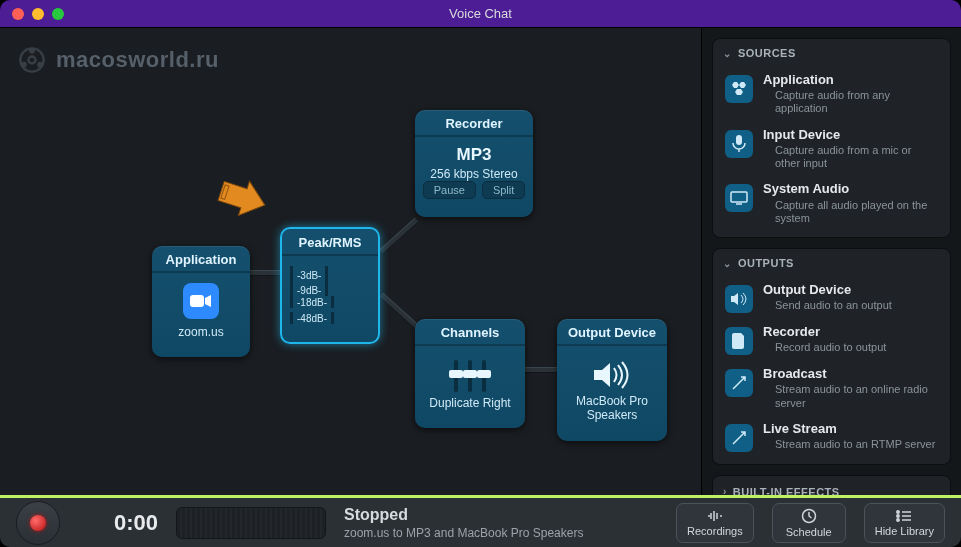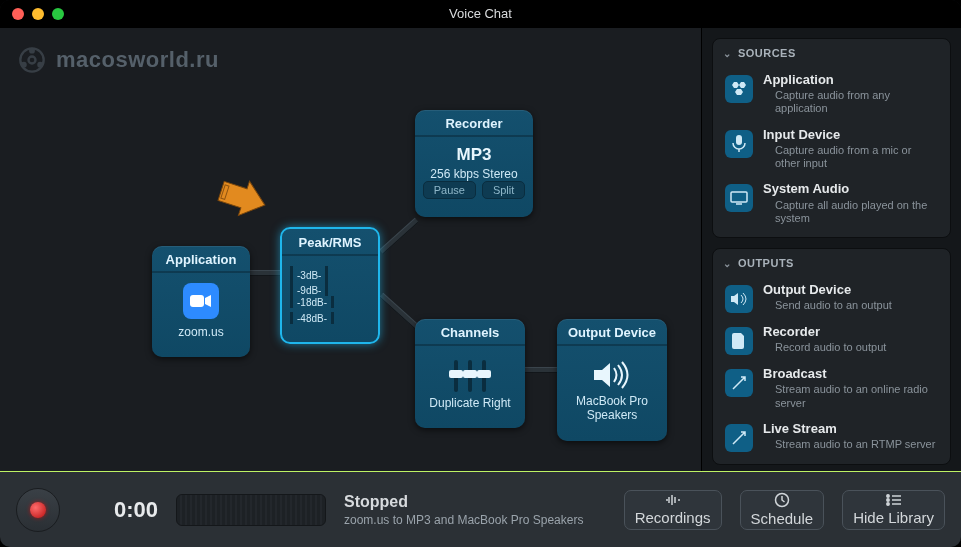--- a/index.html
+++ b/index.html
@@ -1,19 +1,19 @@
 <!DOCTYPE html>
 <html><head>
 <meta charset="utf-8">
 <style>
 * { margin: 0; padding: 0; box-sizing: border-box; font-family: -apple-system, "Helvetica Neue", Arial, sans-serif; }
 html, body { width: 961px; height: 547px; background: #000; overflow: hidden; }
 
 .window { width: 961px; height: 547px; background: #1a1d21; border-radius: 10px; overflow: hidden; display: flex; flex-direction: column; box-shadow: 0 0 0 1px #000 inset; }
-.titlebar { height: 28px; background: #000000; display: flex; align-items: center; position: relative; border-bottom: 1px solid #000; }
+.titlebar { height: 28px; background: #4c1d95; display: flex; align-items: center; position: relative; border-bottom: 1px solid #000; }
 .traffic { display: flex; gap: 8px; padding-left: 12px; }
 .traffic span { width: 12px; height: 12px; border-radius: 50%; }
 .tl-red { background: #ff5f57; } .tl-yel { background: #febc2e; } .tl-grn { background: #28c840; }
 .titlebar .title { position: absolute; left: 0; right: 0; text-align: center; color: #d9dbdd; font-size: 13px; font-weight: 500; pointer-events: none; }
 
 .body { flex: 1; display: flex; min-height: 0; }
 .canvas { flex: 1; position: relative; background: #1a1d21; overflow: hidden; }
 .watermark { position: absolute; top: 18px; left: 18px; display: flex; align-items: center; gap: 10px; color: #55606a; font-size: 22px; font-weight: 600; letter-spacing: .5px; }
 .watermark svg { opacity: .5; }
 
@@ -40,30 +40,30 @@
 .panel-hdr { color: #a9b2ba; font-size: 11px; font-weight: 600; letter-spacing: .5px; padding: 8px 10px; display: flex; align-items: center; gap: 6px; }
 .panel-hdr .chev { font-size: 10px; color: #8b949c; }
 .entries { padding: 0 6px 6px; }
 .entry { display: flex; gap: 10px; padding: 6px 6px; border-radius: 6px; align-items: flex-start; }
 .entry .icon { width: 28px; height: 28px; border-radius: 6px; background: #0f5f86; flex-shrink: 0; display: flex; align-items: center; justify-content: center; margin-top: 2px; }
 .entry .txt .t { color: #e6e9eb; font-size: 13px; font-weight: 600; line-height: 1.1; }
 .entry .txt .d { color: #8a939b; font-size: 11px; line-height: 1.2; margin-top: 2px; margin-left: 12px; }
 .panel.collapsed .panel-hdr { padding: 10px 10px; }
 
 
-.footer { height: 76px; background: #2b3035; border-top: 1px solid #bef264; display: flex; align-items: center; padding: 0 16px; gap: 18px; justify-content: flex-end; }
+.footer { height: 52px; background: #2b3035; border-top: 3px solid #bef264; display: flex; align-items: center; padding: 0 16px; gap: 18px; justify-content: flex-end; }
 .recbtn { width: 44px; height: 44px; border-radius: 22px; background: linear-gradient(#3a4046,#2a2f34); border: 1px solid #1a1d20; display: flex; align-items: center; justify-content: center; }
 .recbtn .dot { width: 16px; height: 16px; border-radius: 50%; background: radial-gradient(circle at 35% 35%, #ff6b6b, #b80f0f); box-shadow: 0 0 4px rgba(255,0,0,.6); }
 .timer { color: #e8eaec; font-size: 22px; font-weight: 600; min-width: 80px; text-align: right; }
 .meter { width: 150px; height: 32px; border-radius: 6px; background: repeating-linear-gradient(90deg, #1d2125 0 3px, #23272c 3px 5px); border: 1px solid #14171a; }
 .status .s1 { color: #d7dadd; font-size: 16px; font-weight: 600; }
 .status .s2 { color: #9aa3ab; font-size: 12px; margin-top: 2px; }
 .footer-spacer { flex: 1; }
 .fbtn { min-width: 74px; height: 40px; border: 1px solid #4a525a; border-radius: 7px; background: #2f353b; display: flex; flex-direction: column; align-items: center; justify-content: center; gap: 2px; padding: 0 10px; }
-.fbtn .lbl { color: #d3d7da; font-size: 15px; }
+.fbtn .lbl { color: #d3d7da; font-size: 11px; }
 .fbtn svg { stroke: #cfd4d8; }
 
 
 .pk-row { display: flex; align-items: center; gap: 4px; font-size: 10px; color: #cfe9f6; }
 .pk-row .bar { width: 3px; height: 12px; background: #0a2d3f; }
 .pk-row .bar.l { height: 18px; }
 
 
 .sliders { display: flex; gap: 10px; justify-content: center; padding: 8px 0 4px; }
 .slider { width: 4px; height: 32px; background: #0a2d3f; border-radius: 2px; position: relative; }

